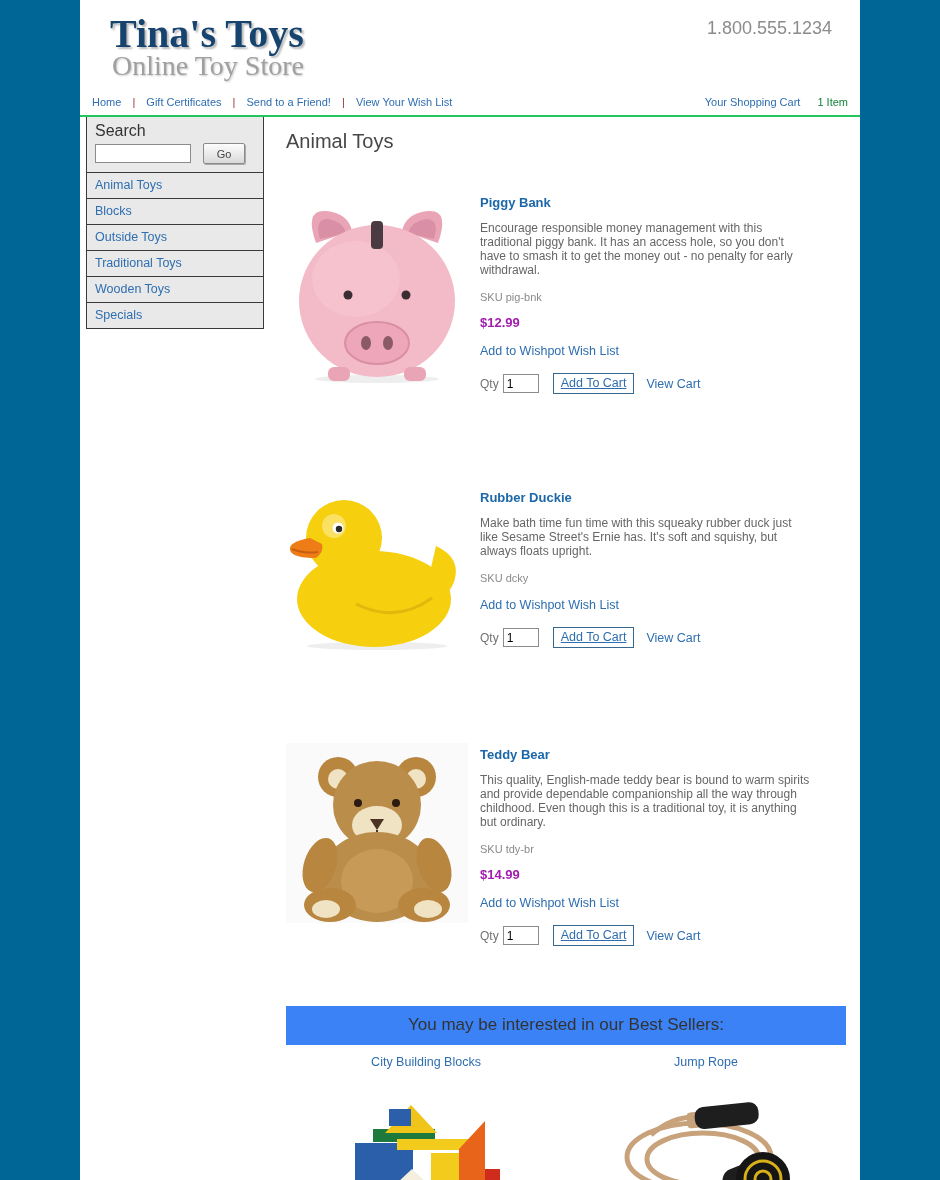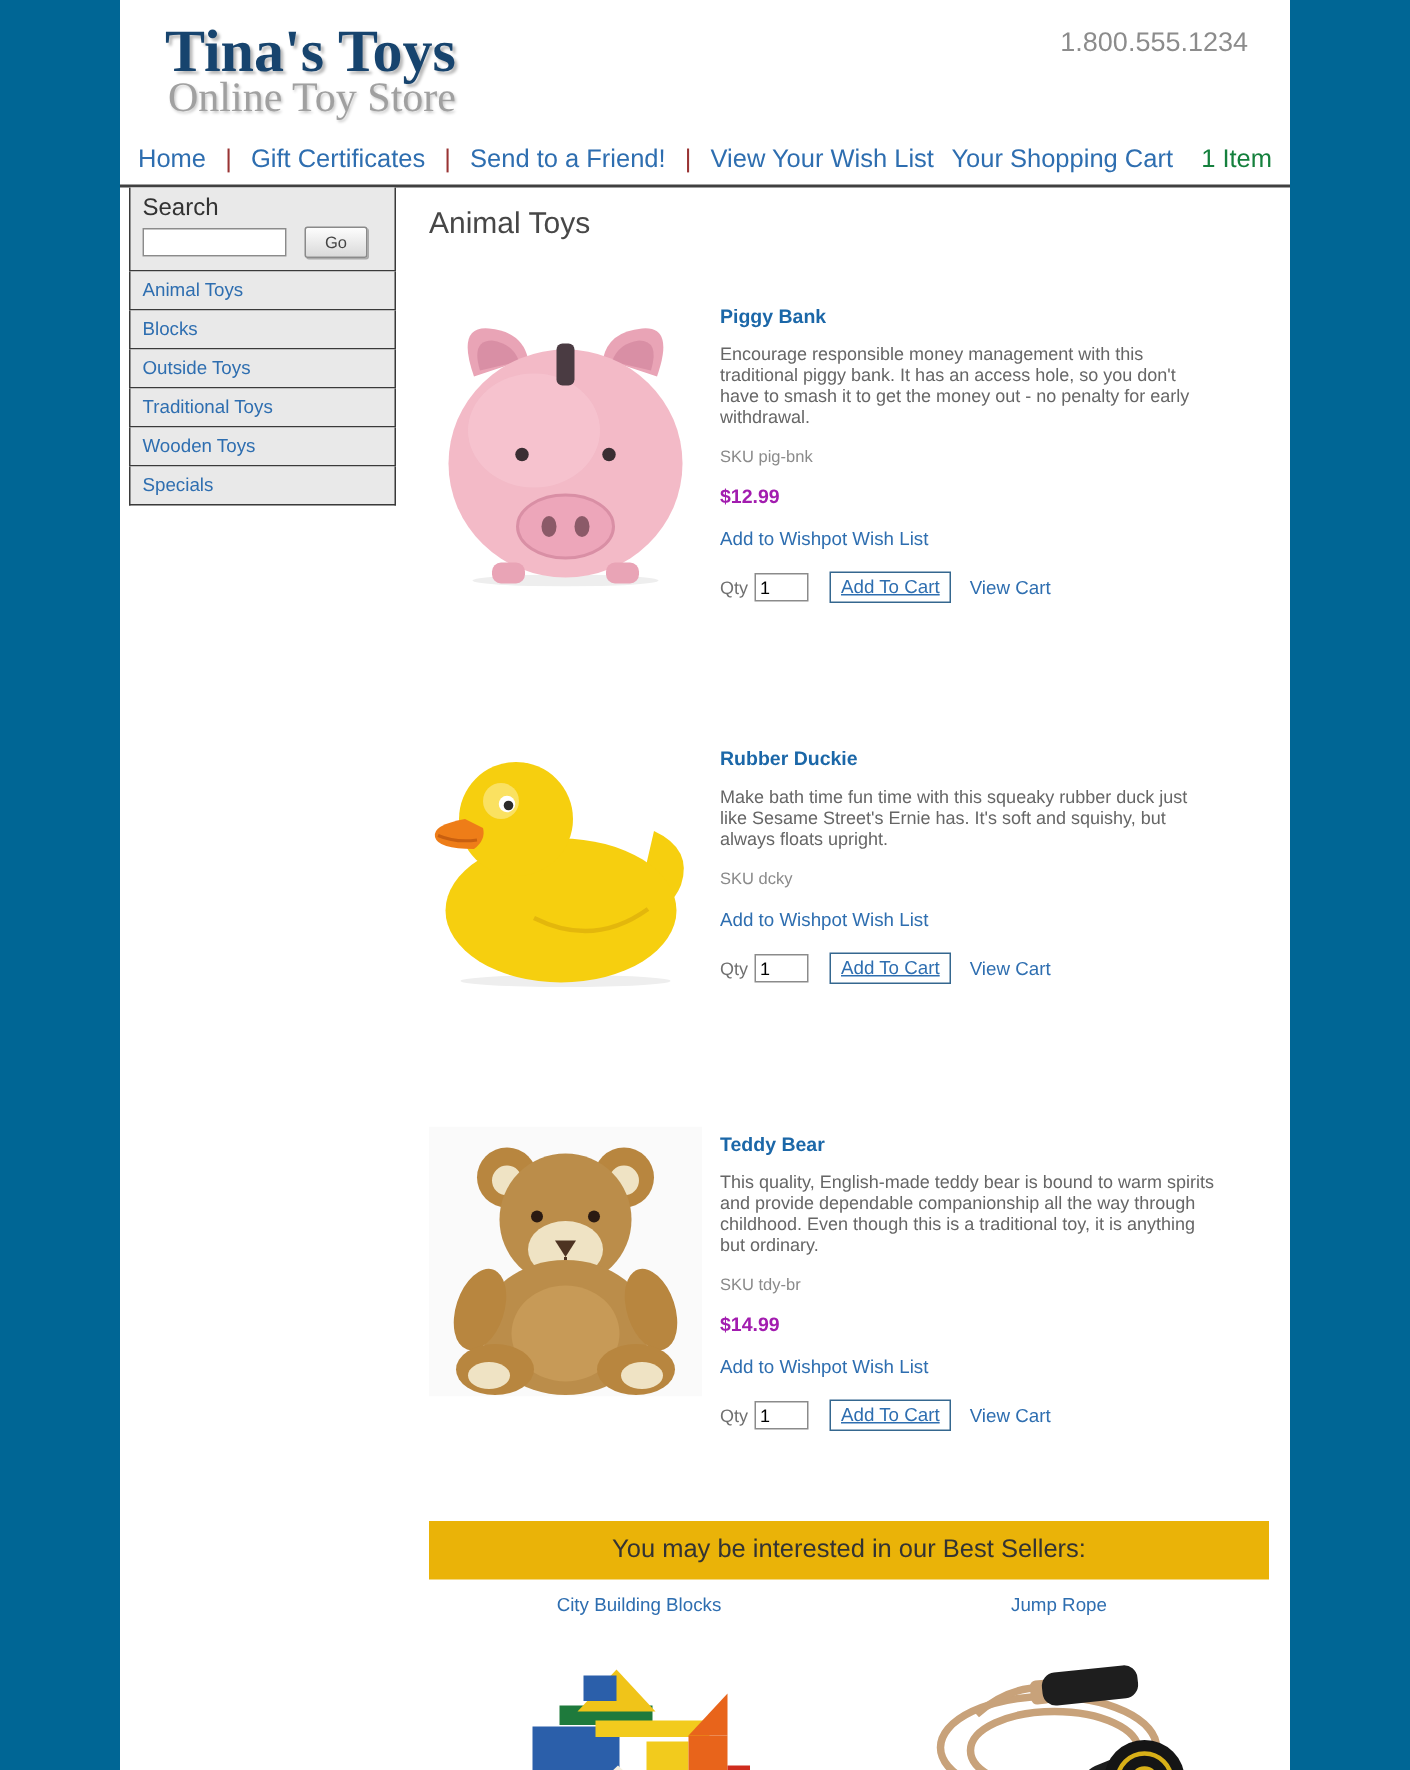--- a/index.html
+++ b/index.html
@@ -31,22 +31,22 @@
   }
   .phone {
     position: absolute; right: 28px; top: 18px;
     font-size: 18px; color: #8c8c8c;
   }
 
   
   .navbar {
     display: flex; justify-content: space-between; align-items: flex-end;
     padding: 0 12px 7px 12px;
-    border-bottom: 2px solid #404040;
-    font-size: 17px;
+    border-bottom: 2px solid #22c55e;
+    font-size: 11px;
   }
   .nav-left a, .nav-right a { color: #2e6eb0; text-decoration: none; }
   .nav-sep { color: #993333; margin: 0 8px; }
   .nav-right .cart-count { color: #15803d; margin-left: 14px; }
 
   
   .content { display: flex; align-items: flex-start; }
   .sidebar { width: 178px; margin-left: 6px; flex: none; }
   .main { flex: 1; padding: 0 14px 0 22px; }
 
@@ -100,21 +100,21 @@
     border: 1px solid #35678f;
     padding: 2px 7px 3px 7px;
     color: #2e6eb0; font-size: 12.5px; text-decoration: underline;
     background: #fff;
   }
   .view-cart-link { margin-left: 12px; color: #2e6eb0; font-size: 12.5px; text-decoration: none; }
 
   
   .best-sellers { margin-top: 60px; }
   .bs-banner {
-    background: #eab308; text-align: center;
+    background: #3b82f6; text-align: center;
     font-size: 17px; color: #333;
     padding: 9px 0 10px 0;
   }
   .bs-grid { display: flex; margin-top: 6px; }
   .bs-col { width: 50%; text-align: center; }
   .bs-name { display: inline-block; color: #2e6eb0; text-decoration: none; font-size: 12.5px; margin-top: 4px; }
   .bs-image { margin: 26px auto 0 auto; }
 
   .img-box svg { display: block; }
 </style>

